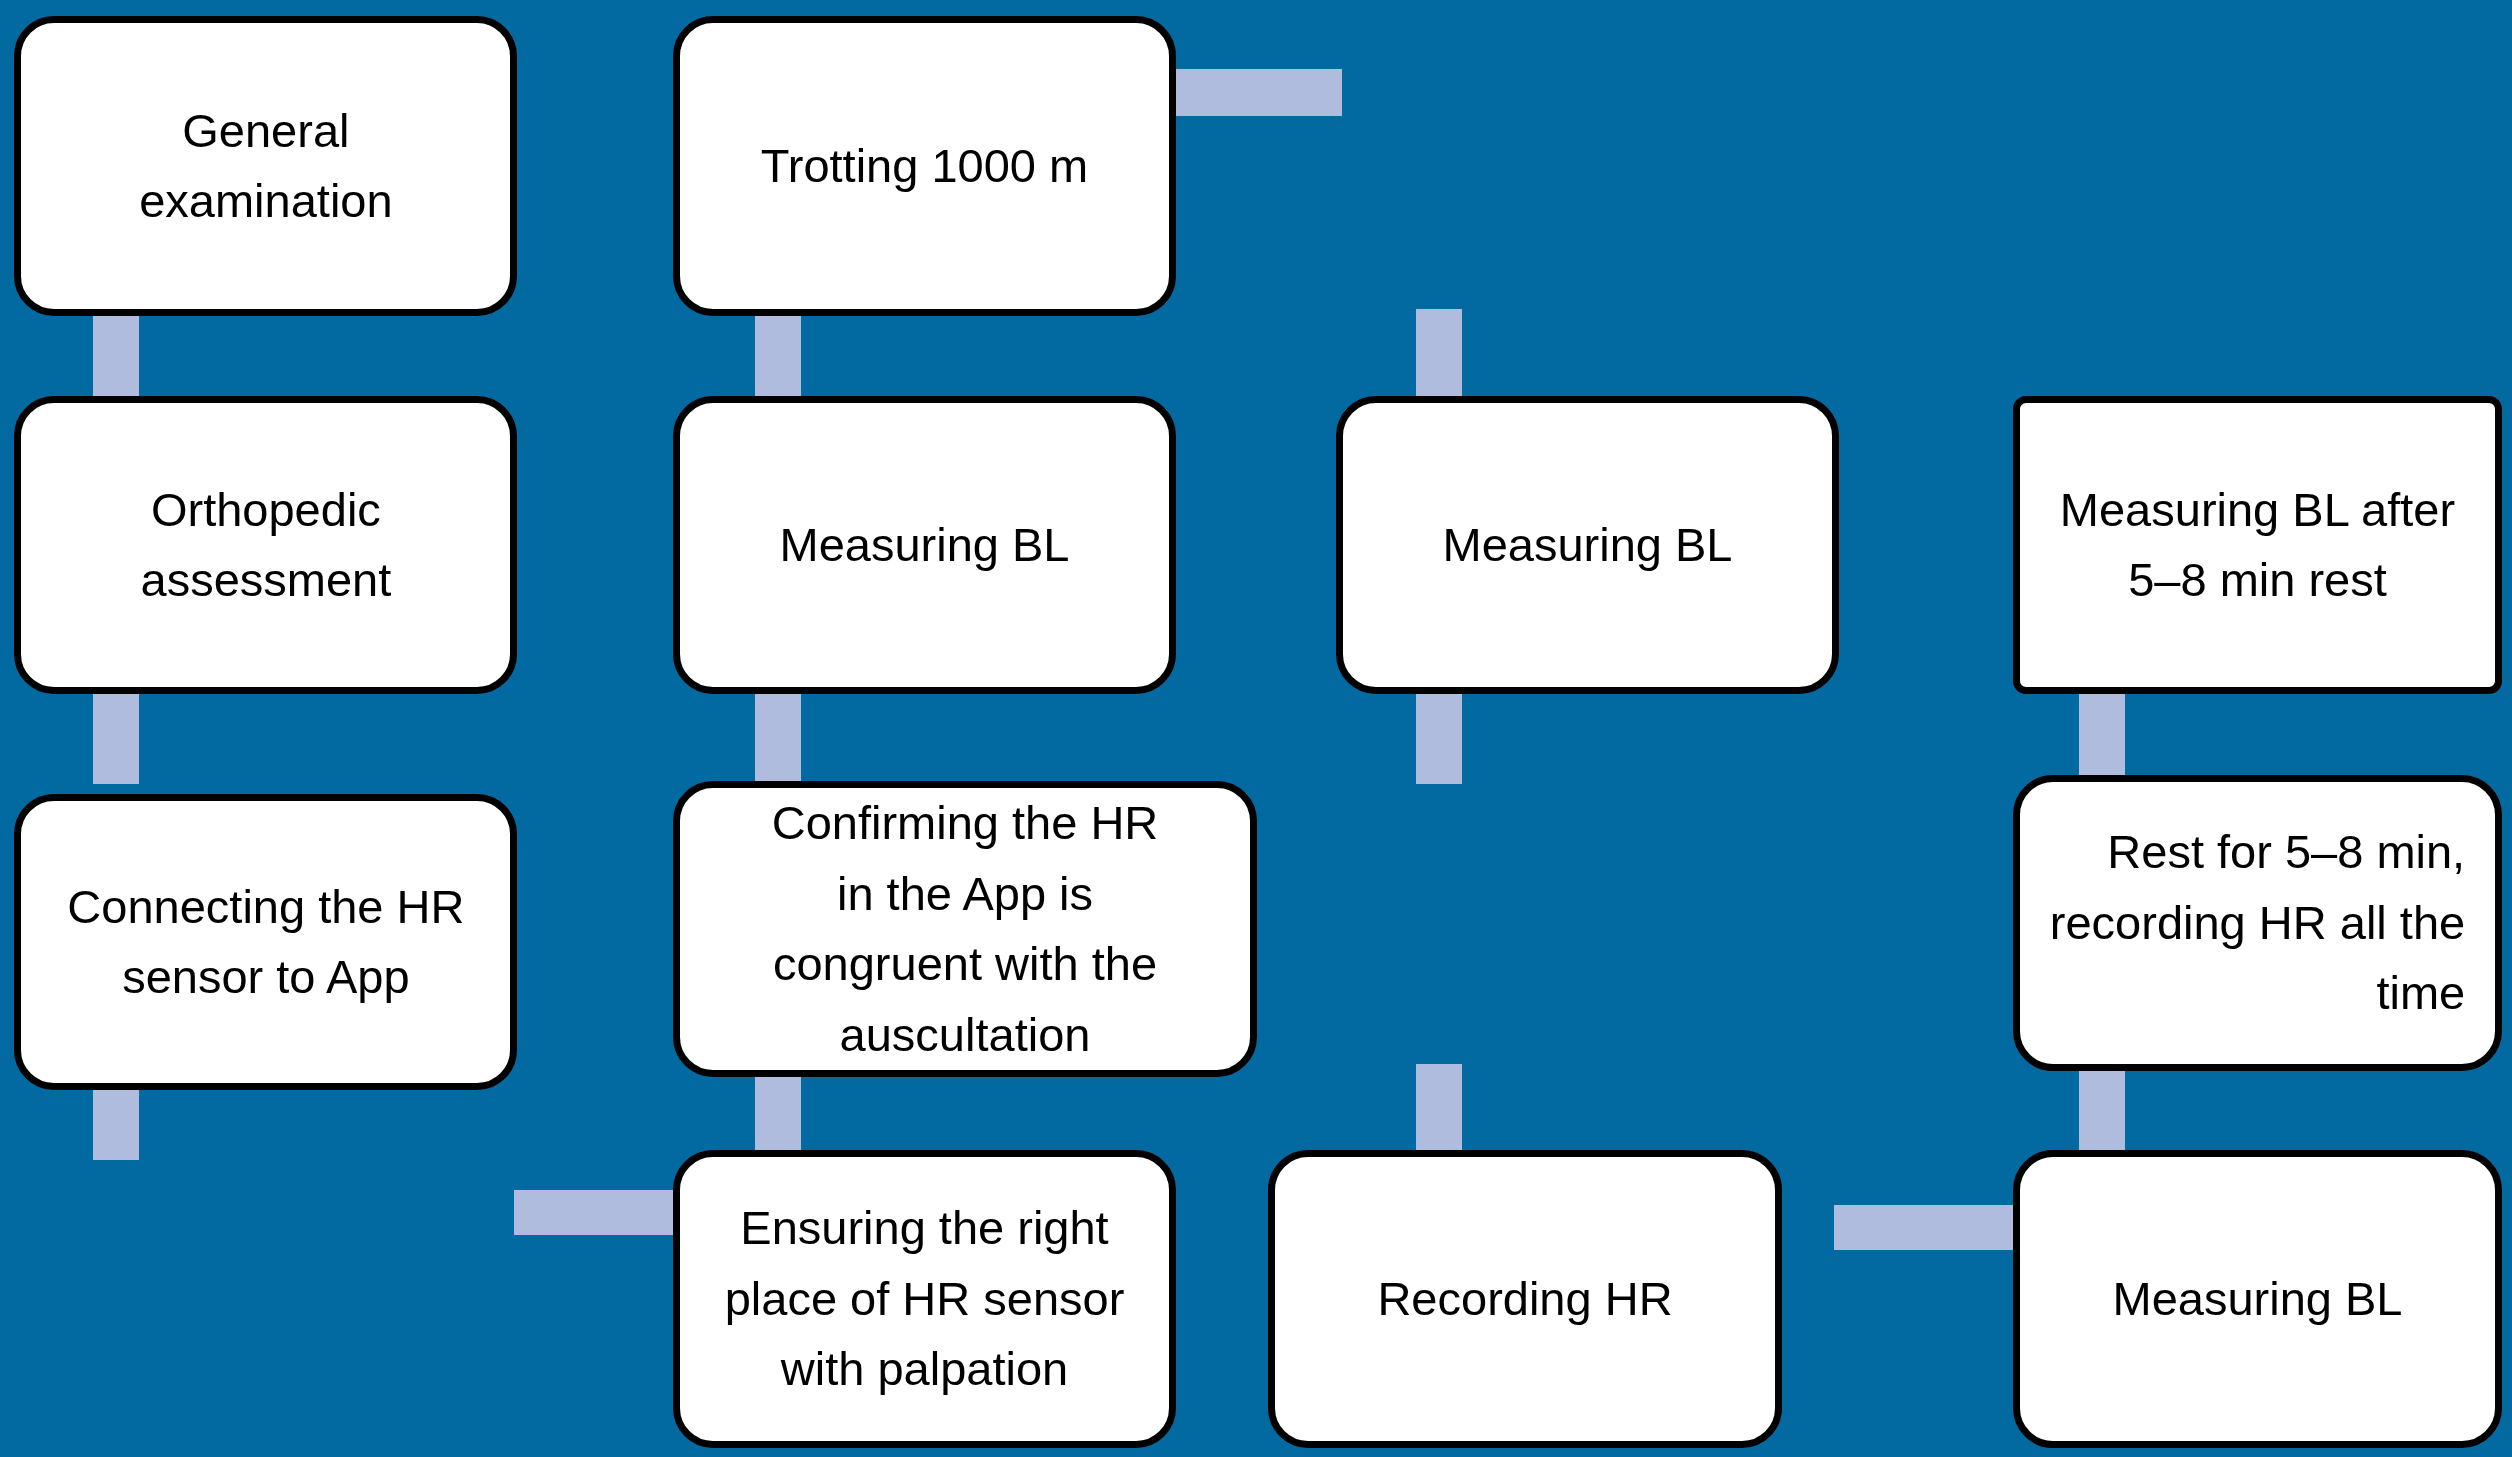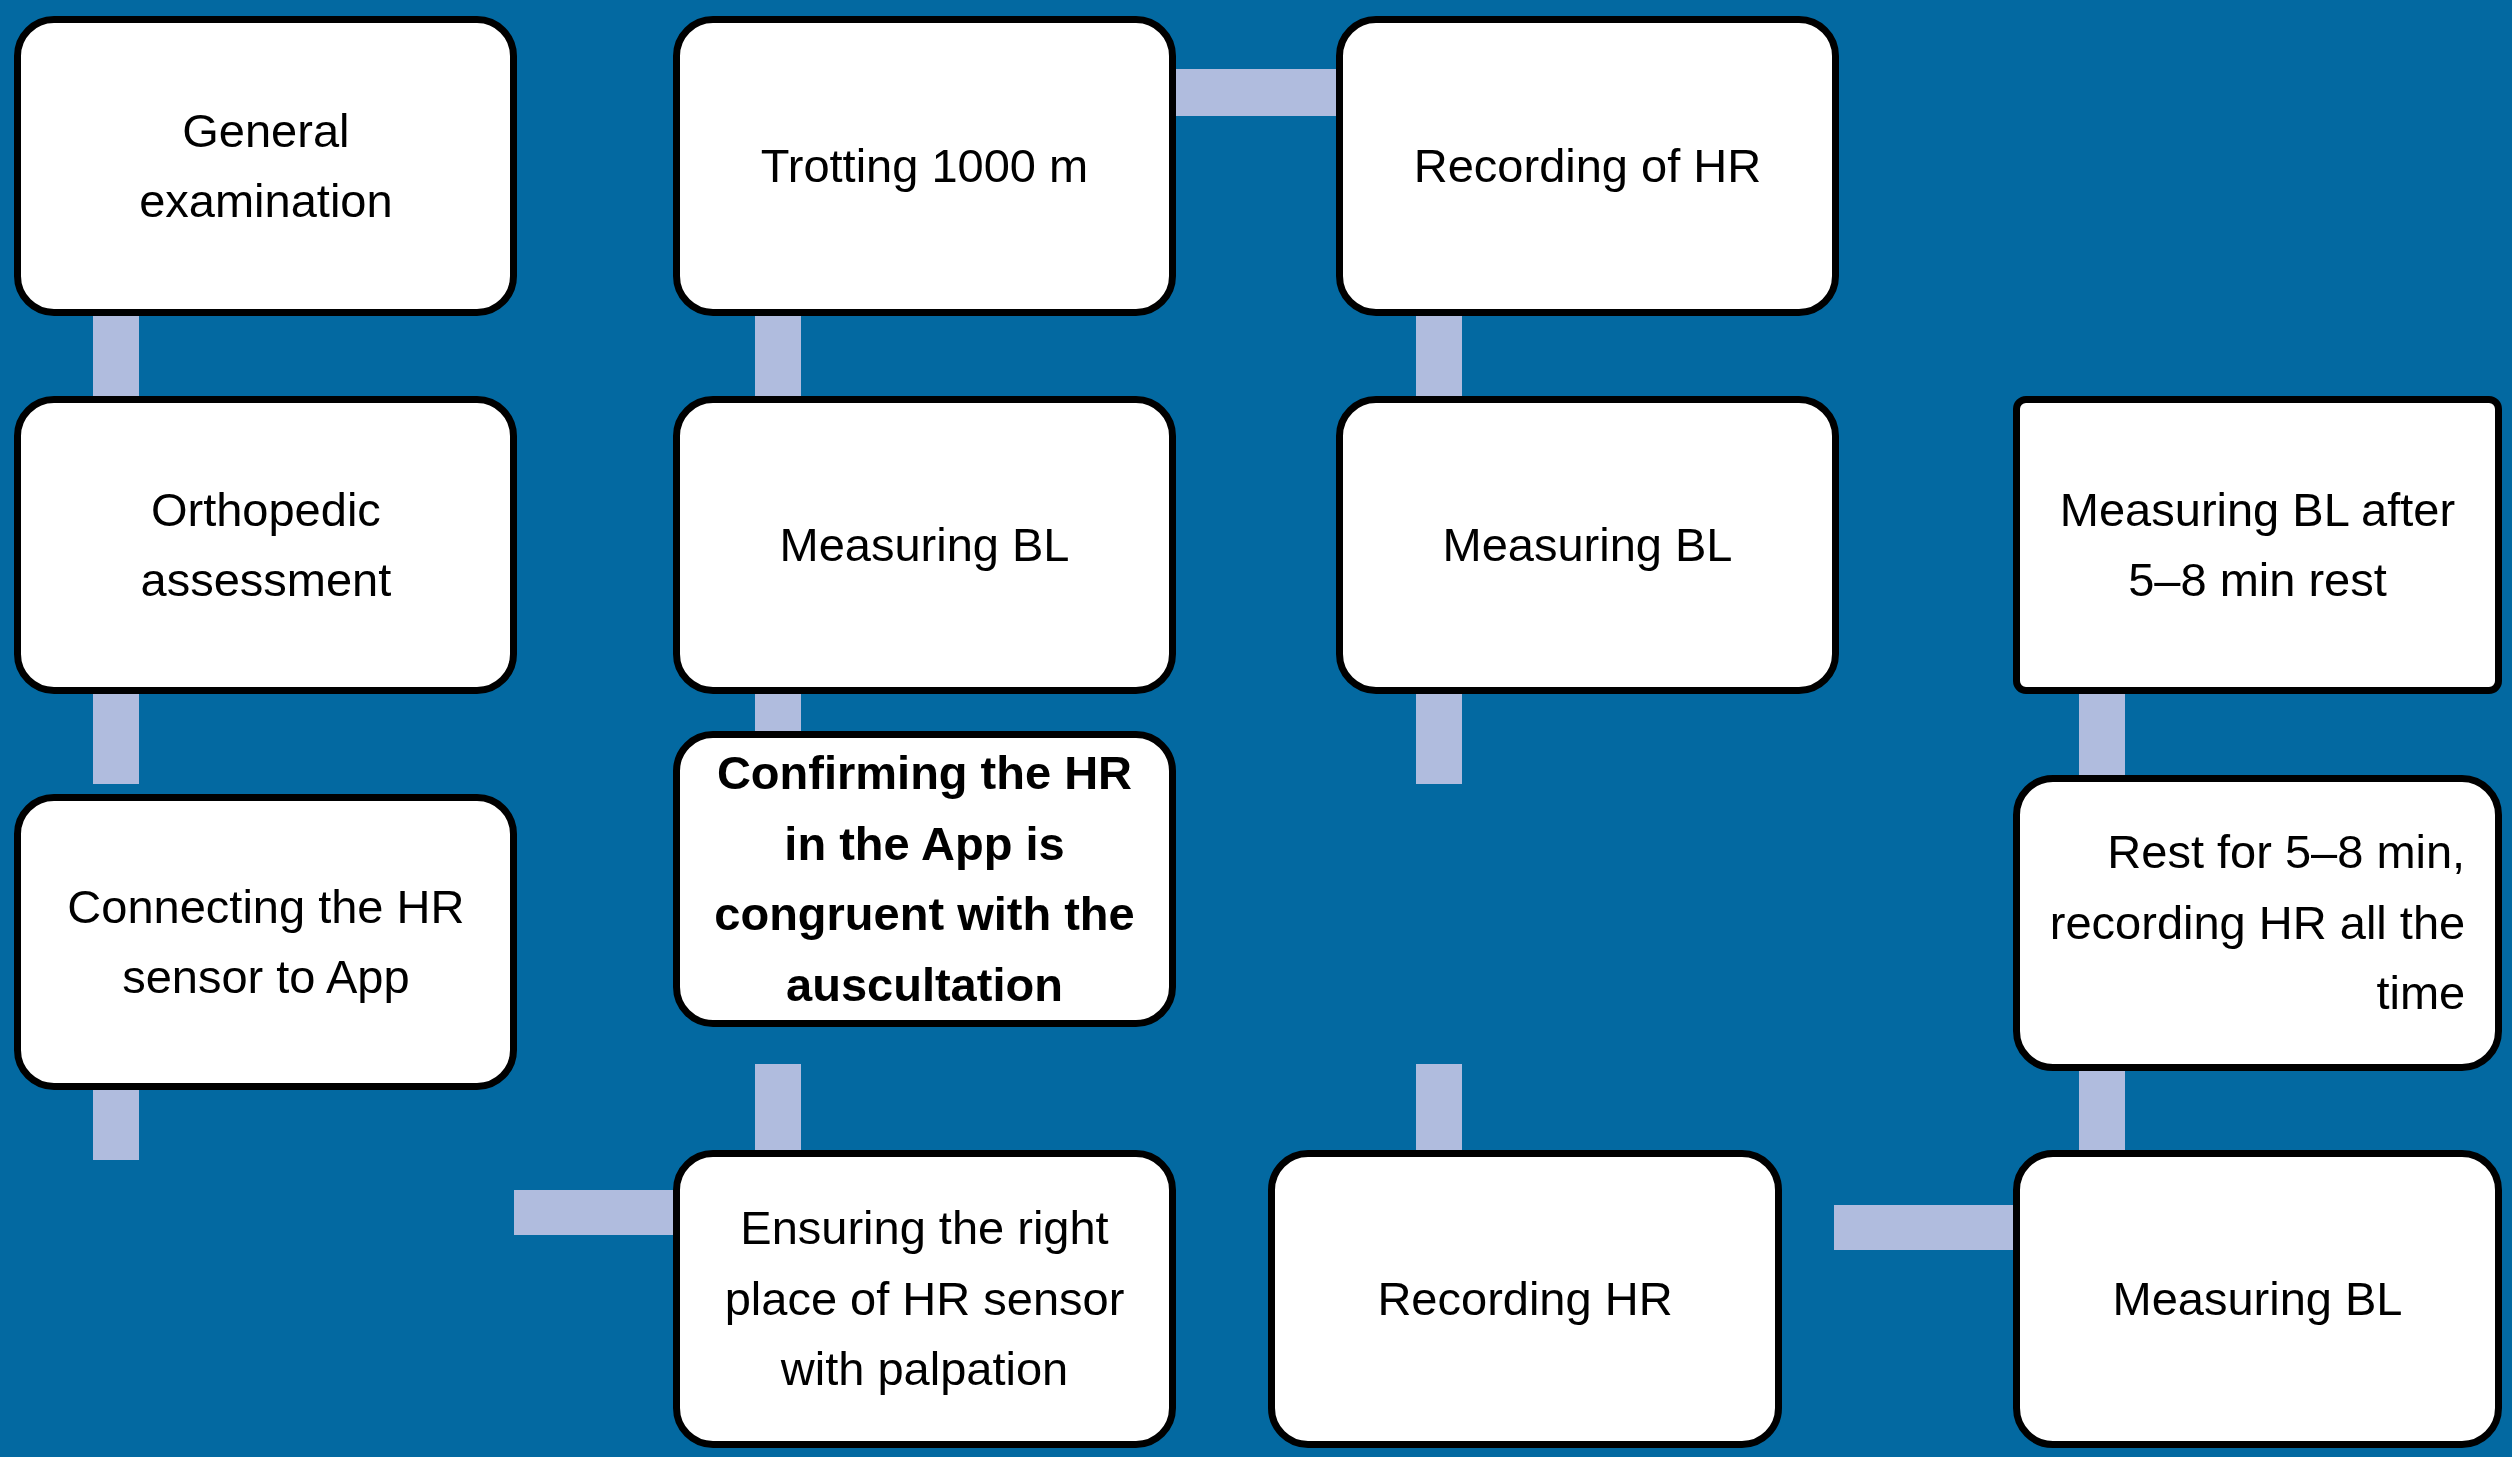--- a/index.html
+++ b/index.html
@@ -60,29 +60,28 @@
 
   <div class="flow-box" style="left:14.4px;   top:16px;   width:503px; height:300px;">General
 examination</div>
   <div class="flow-box" style="left:14.4px;   top:396px;  width:503px; height:298px;">Orthopedic
 assessment</div>
   <div class="flow-box" style="left:14.4px; top:794px; width:503px; height:296px;">Connecting the HR
 sensor to App</div>
 
   <div class="flow-box" style="left:673px;  top:16px;   width:503px; height:300px;">Trotting 1000 m</div>
   <div class="flow-box" style="left:673px;  top:396px;  width:503px; height:298px;">Measuring BL</div>
-  <div class="flow-box" style="left:673px;  top:731px; width:503px; height:296px;font-weight:bold;">Confirming the HR
+  <div class="flow-box" style="left:673px;  top:781px; width:584px; height:296px;">Confirming the HR
 in the App is
 congruent with the
 auscultation</div>
   <div class="flow-box" style="left:673px;  top:1150px; width:503px; height:298px;">Ensuring the right
 place of HR sensor
 with palpation</div>
 
-  <div class="flow-box" style="left:1336px; top:16px;   width:503px; height:300px;">Recording of HR</div>
   <div class="flow-box" style="left:1336px; top:396px; width:503px; height:298px;">Measuring BL</div>
   <div class="flow-box" style="left:1268px; top:1150px; width:514px; height:298px;">Recording HR</div>
 
   <div class="flow-box" style="left:2013px; top:396px; width:489px; height:298px;border-radius:13px;">Measuring BL after
 5–8 min rest</div>
   <div class="flow-box" style="left:2013px; top:775px; width:489px; height:296px;text-align:right;">Rest for 5–8 min,
 recording HR all the
 time</div>
   <div class="flow-box" style="left:2013px; top:1150px; width:489px; height:298px;">Measuring BL</div>
 

